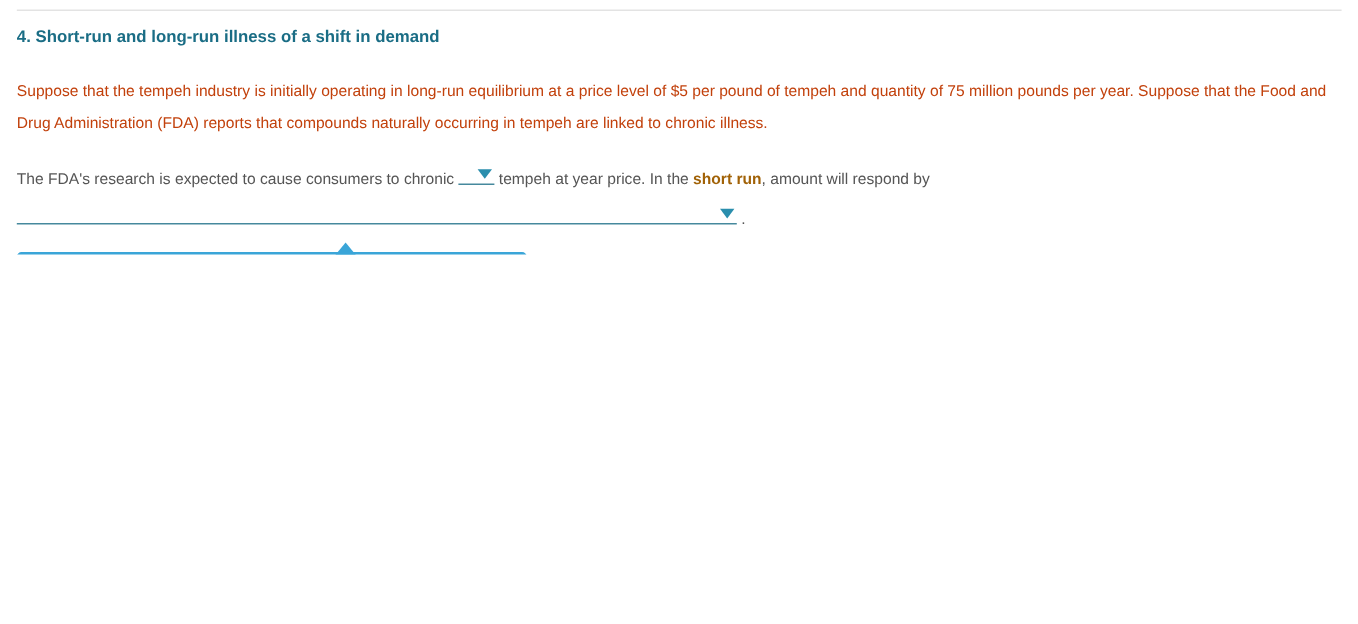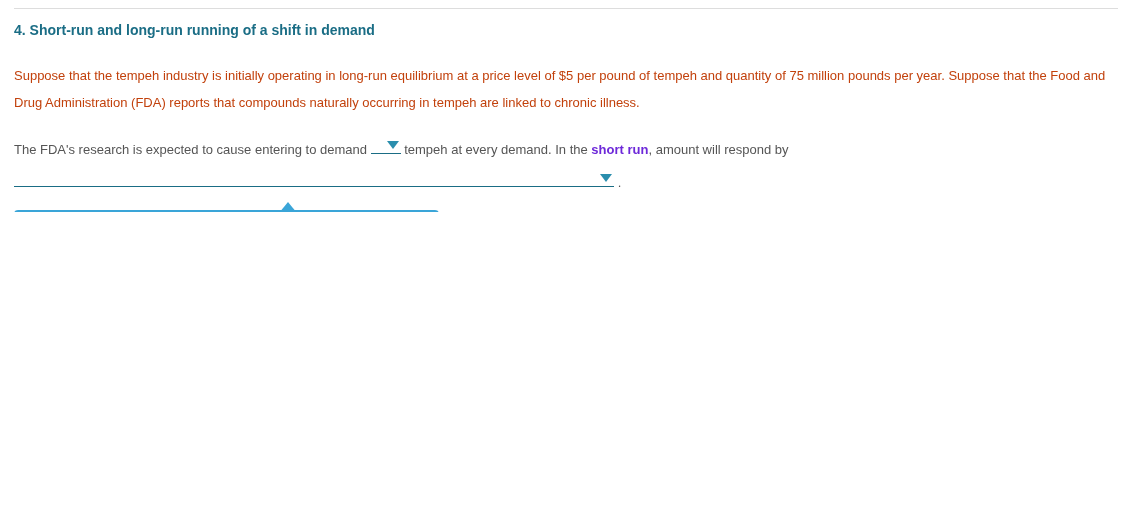--- a/index.html
+++ b/index.html
@@ -53,21 +53,21 @@
     }
     .triangle {
       width: 0; height: 0;
       border-left: 6px solid transparent;
       border-right: 6px solid transparent;
       border-top: 8px solid #2a8ead;
       position: absolute;
       right: 2px;
       bottom: 4px;
     }
-    .bold { font-weight: bold; color: #6d28d9; }
+    .bold { font-weight: bold; color: #a16207; }
     .dropdown-container { position: relative; height: 0; }
     .dropdown-panel {
       position: absolute;
       left: 0px;
       top: 6px;
       border: 3px solid #3aa5d8;
       border-radius: 4px;
       background: #fff;
       z-index: 10;
       font-size: 13px;
@@ -129,32 +129,32 @@
       top: 210px;
       color: #555;
     }
   </style>
 </head>
 <body>
 
 <div class="header-line">
   <span class="q-title">
     <span>4.</span>
-    <span>Short-run and long-run running of a shift in demand</span>
+    <span>Short-run and long-run illness of a shift in demand</span>
   </span>
 </div>
 
 <p class="paragraph">Suppose that the tempeh industry is initially operating in long-run equilibrium at a price level of $5 per pound of tempeh and quantity of 75 million pounds per year. Suppose that the Food and Drug Administration (FDA) reports that compounds naturally occurring in tempeh are linked to chronic illness.</p>
 
 <p class="fill-line">
-  <span>The FDA's research is expected to cause entering to demand </span>
+  <span>The FDA's research is expected to cause consumers to chronic </span>
   <span class="blank-dropdown">
     <span class="triangle"></span>
   </span>
-  <span> tempeh at every demand. In the </span>
+  <span> tempeh at year price. In the </span>
   <span class="bold">short run</span><span>, amount will respond by</span>
   <br>
   <span class="blank-dropdown-long">
     <span class="triangle"></span>
   </span>
   <span> .</span>
 </p>
 
 <div class="dropdown-container">
   <span class="behind-text">

